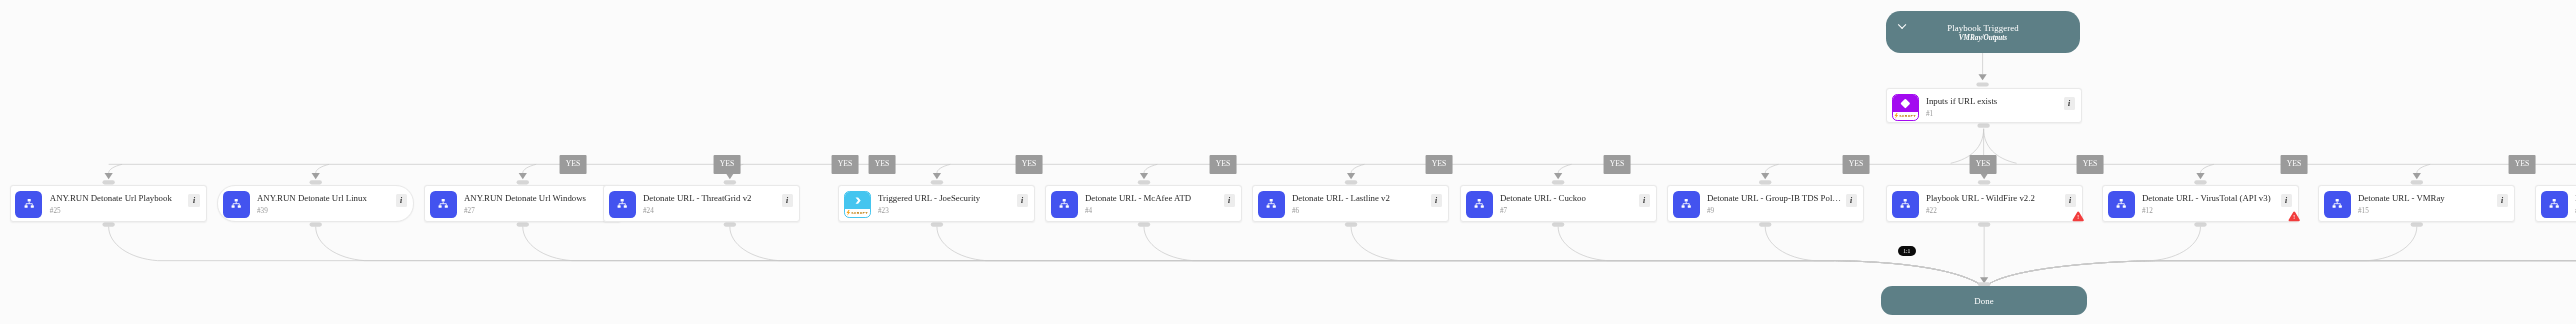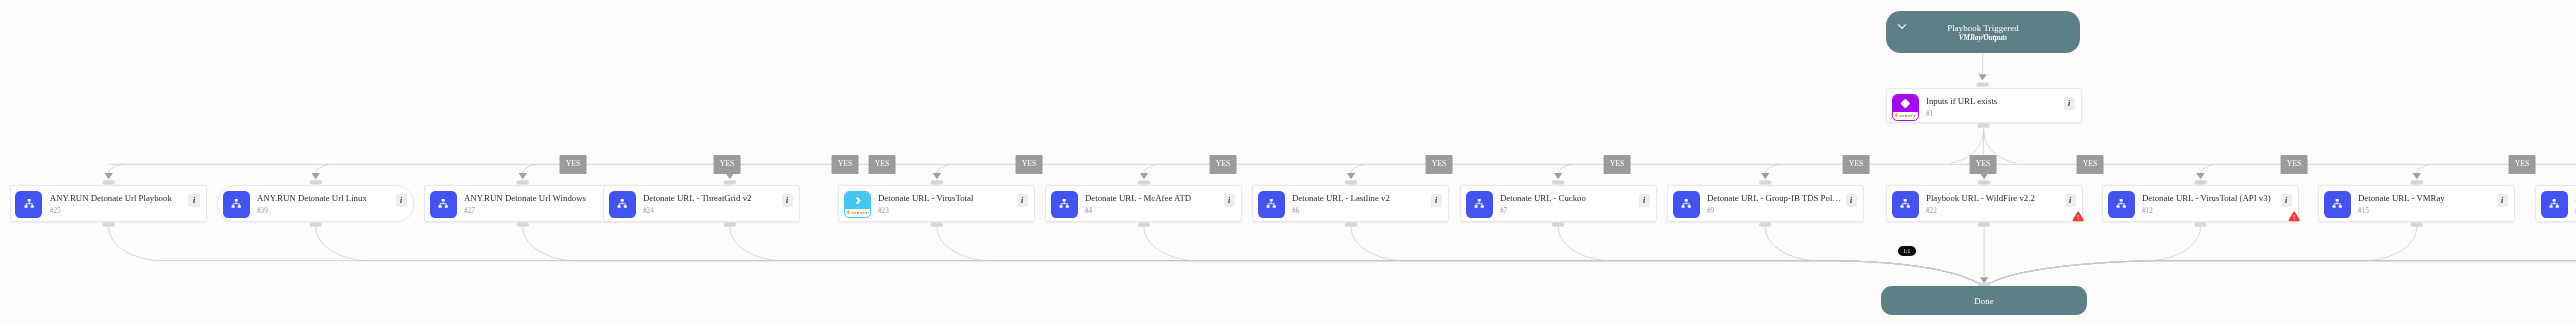--- a/index.html
+++ b/index.html
@@ -247,21 +247,21 @@
             </svg>
       </div>
       <div class="script-strip">
         <svg width="4.1" height="5.7" viewBox="0 0 8 11">
           <polygon points="5,0 1,6 4,6 2,11 8,4 5,4 7,0" fill="#f5a623"></polygon>
             </svg>
         <span>SCRIPT</span>
       </div>
     </div>
 
-    <div class="task-title">Detonate URL - VirusTotal</div>
+    <div class="task-title">Triggered URL - JoeSecurity</div>
     <div class="task-id">#23</div>
     <div class="info-chip">i</div>
   </div>
       <div class="task-card" style="left: 1045px;">
     <div class="task-icon icon-playbook">
       <svg width="12.4" height="12.4" viewBox="0 0 24 24">
         <rect x="9" y="2" width="6" height="5" rx="1" fill="#fff"></rect>
         <path d="M12 7 V11 M6 11 H18 M6 11 V14 M18 11 V14" stroke="#fff" stroke-width="1.6" fill="none"></path>
         <rect x="3" y="14" width="6" height="5" rx="1" fill="#fff"></rect>
         <rect x="15" y="14" width="6" height="5" rx="1" fill="#fff"></rect>

